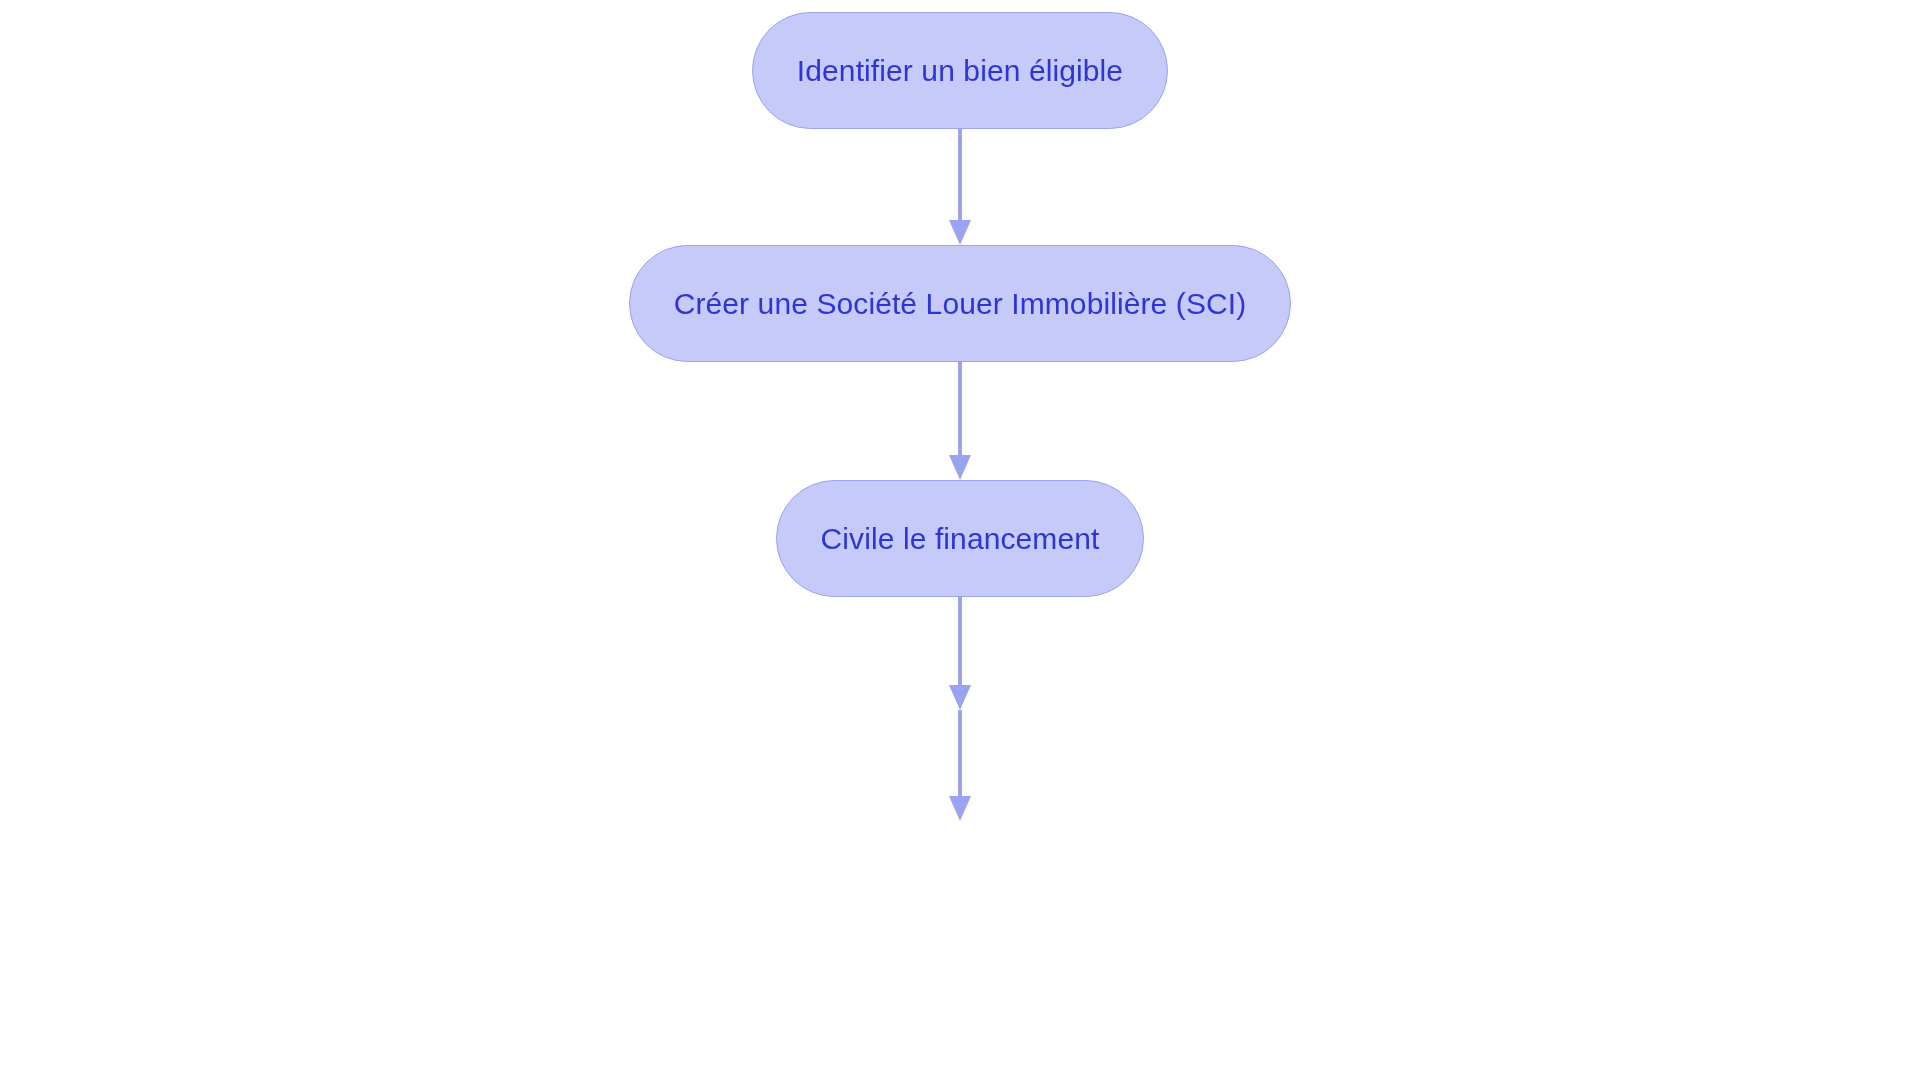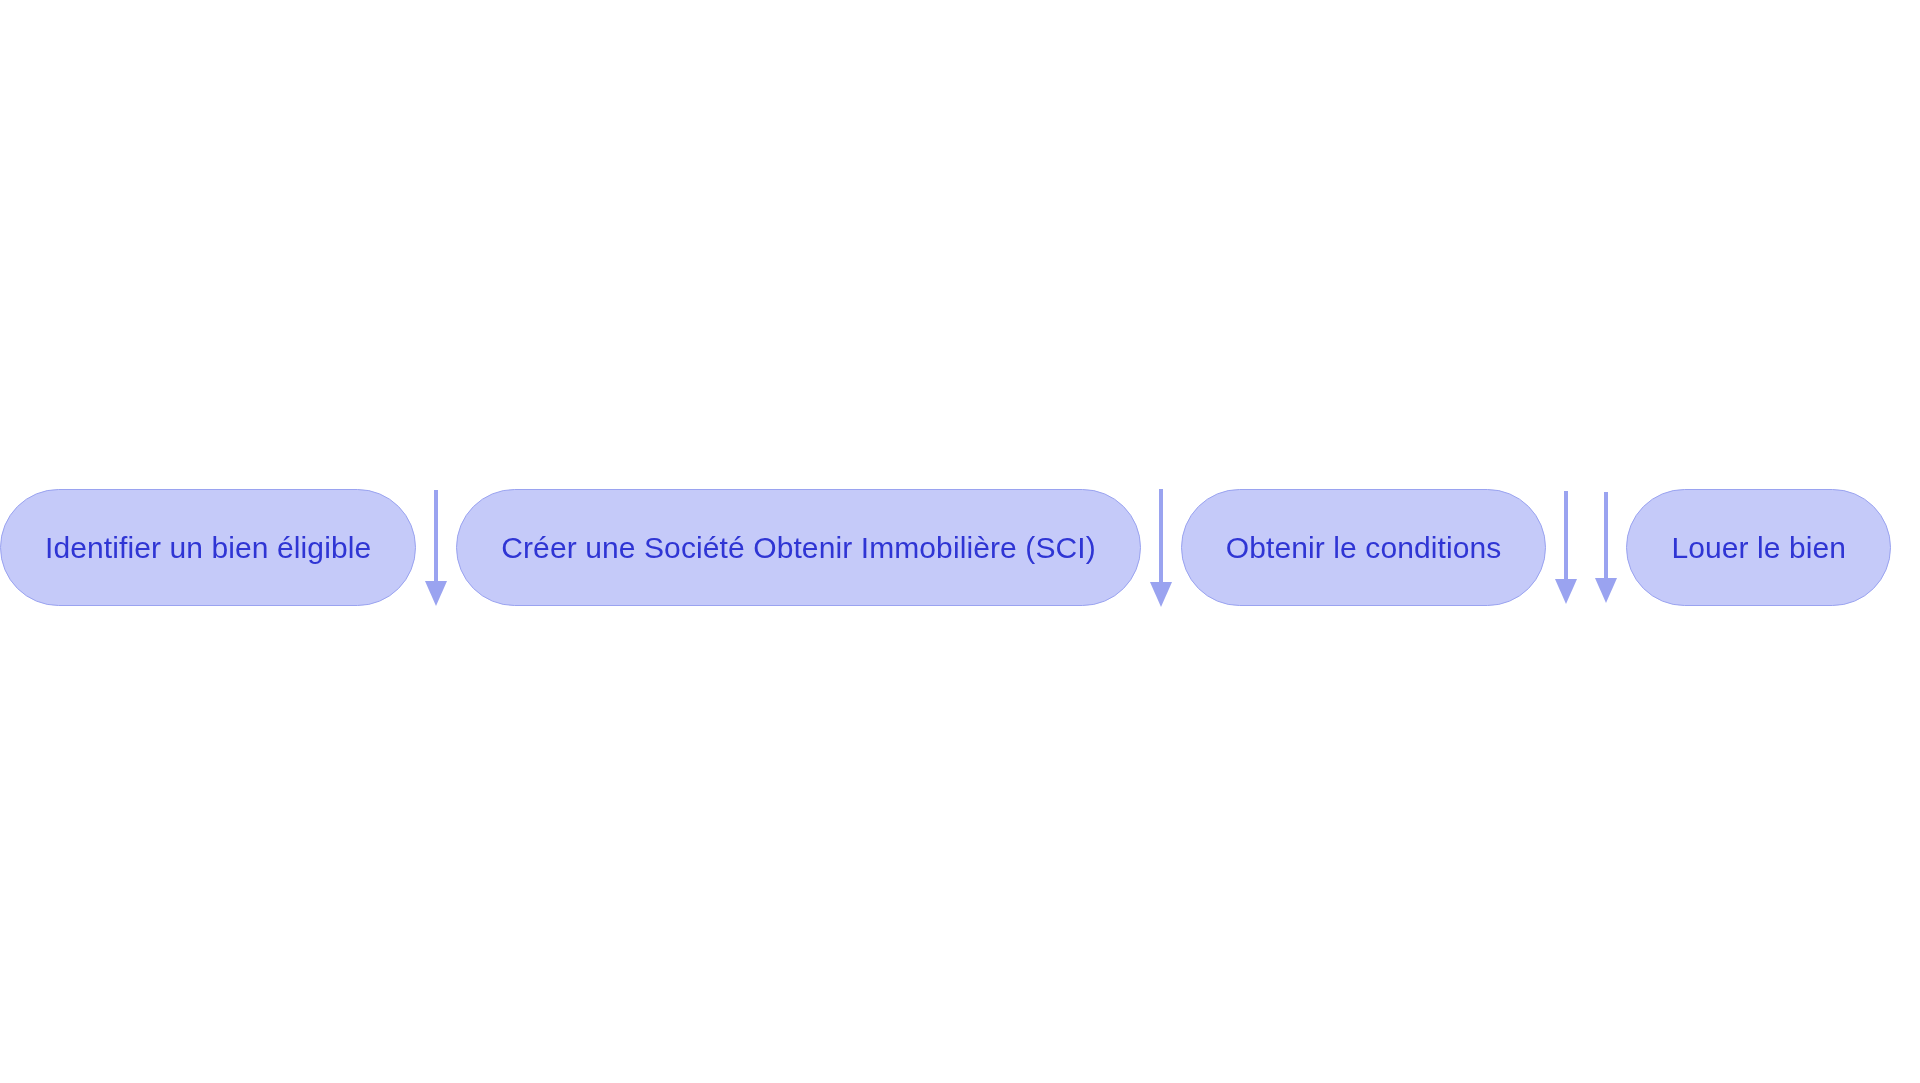--- a/index.html
+++ b/index.html
@@ -22,21 +22,21 @@
     background: #ffffff;
   }
 
   .flow-column {
     position: absolute;
     left: 0;
     top: 0;
     width: 1920px;
     height: 1083px;
     display: flex;
-    flex-direction: row;
+    flex-direction: column;
     align-items: center;
     justify-content: flex-start;
     padding-top: 12px;
     box-sizing: border-box;
   }
 
   
   .flow-node {
     box-sizing: border-box;
     background: #c5caf9;
@@ -107,41 +107,38 @@
     <div class="flow-node">
       <span class="flow-node-label">Identifier un bien éligible</span>
     </div>
 
     <div class="flow-connector conn-1">
       <div class="shaft"></div>
       <div class="arrowhead"></div>
     </div>
 
     <div class="flow-node">
-      <span class="flow-node-label">Créer une Société Obtenir Immobilière (SCI)</span>
+      <span class="flow-node-label">Créer une Société Louer Immobilière (SCI)</span>
     </div>
 
     <div class="flow-connector conn-2">
       <div class="shaft"></div>
       <div class="arrowhead"></div>
     </div>
 
     <div class="flow-node">
-      <span class="flow-node-label">Obtenir le conditions</span>
+      <span class="flow-node-label">Civile le financement</span>
     </div>
 
     <div class="flow-connector conn-3">
       <div class="shaft"></div>
       <div class="arrowhead"></div>
     </div>
 
 
     <div class="flow-connector conn-4">
       <div class="shaft"></div>
       <div class="arrowhead"></div>
     </div>
 
-    <div class="flow-node">
-      <span class="flow-node-label">Louer le bien</span>
-    </div>
 
   </div>
 </div>
 
 </body></html>

